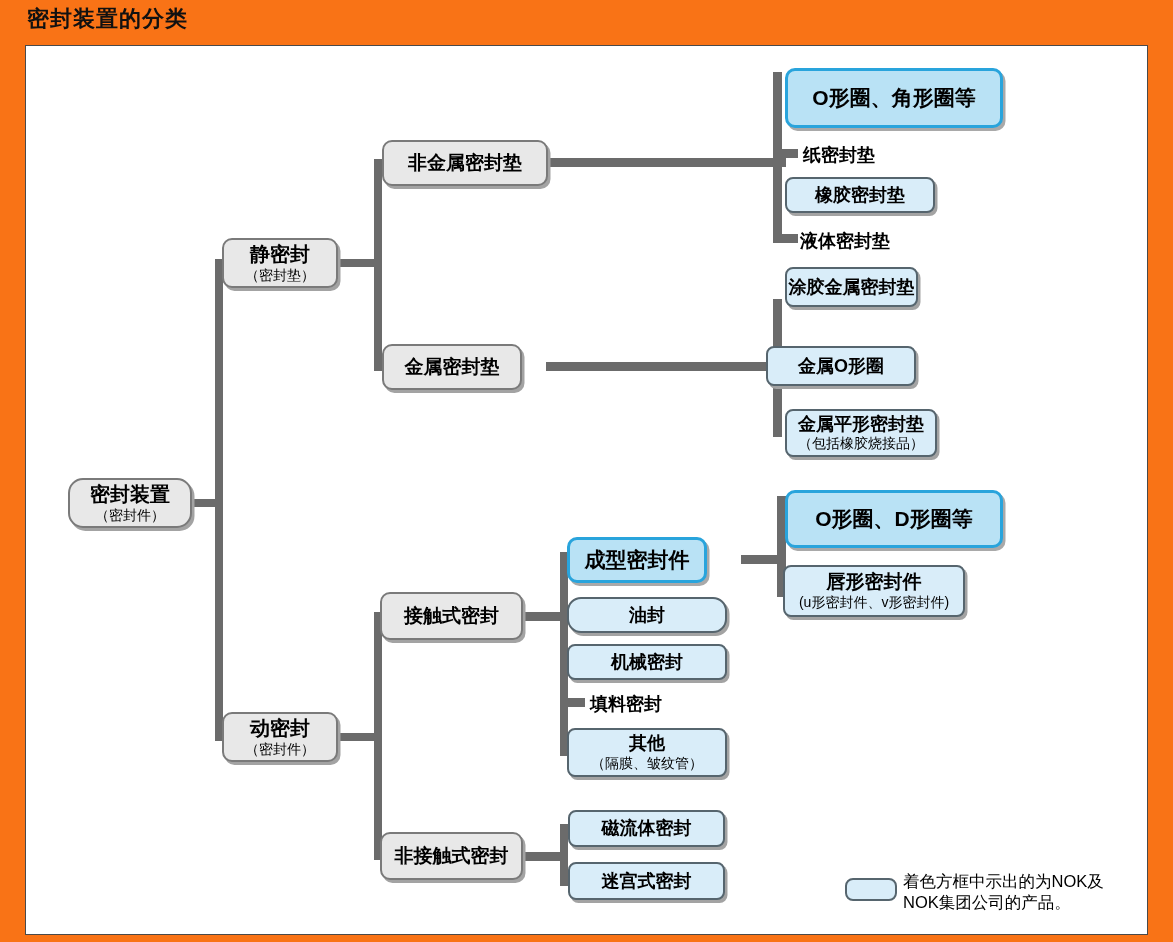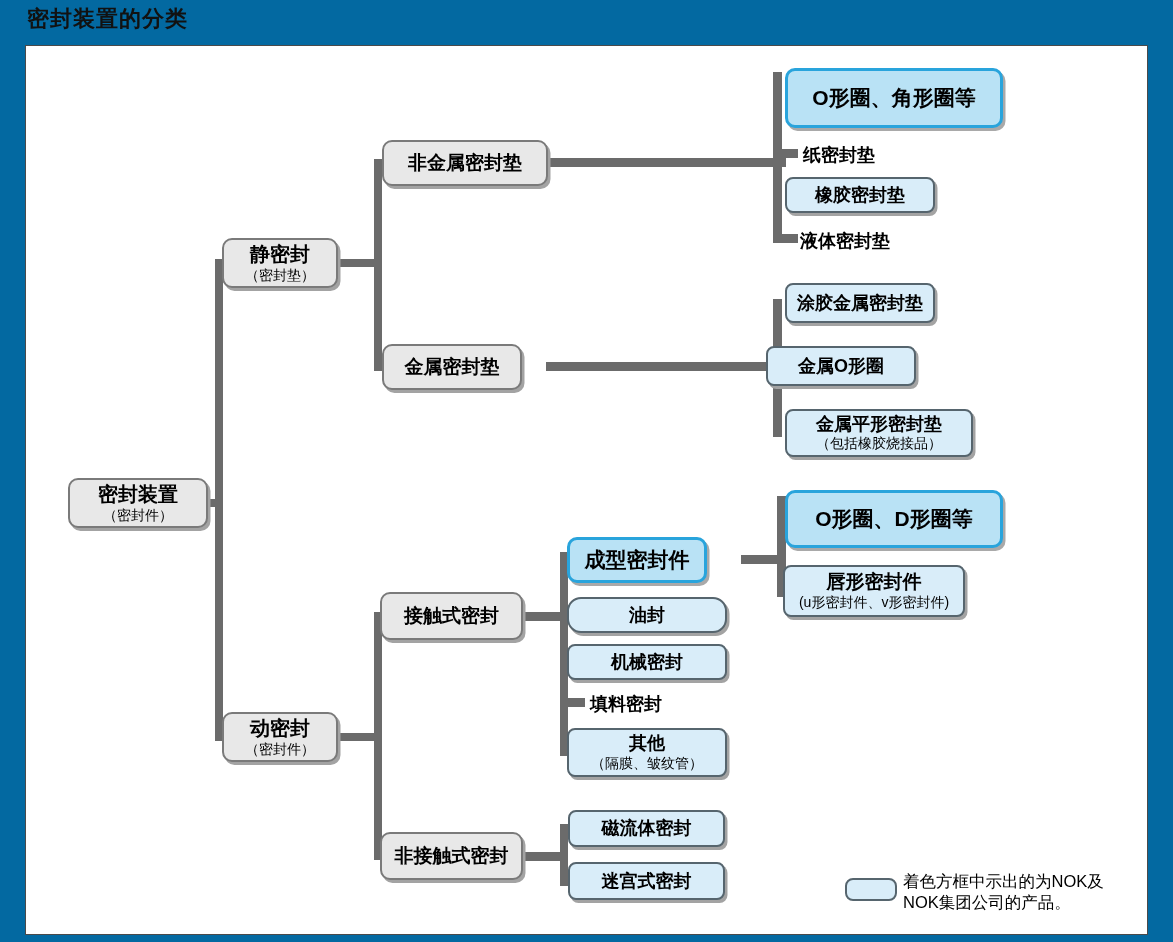--- a/index.html
+++ b/index.html
@@ -1,17 +1,17 @@
 <!DOCTYPE html>
 <html><head>
 <meta charset="utf-8">
 <style>
   html,body{margin:0;padding:0;background:#ffffff;}
   body{font-family:"Liberation Sans","DejaVu Sans",sans-serif;color:#000;}
-  #stage{position:relative;width:1173px;height:942px;background:#0369a1;overflow:hidden;text-decoration:underline;}
+  #stage{position:relative;width:1173px;height:942px;background:#f97316;overflow:hidden;text-decoration:underline;}
   .page-title{position:absolute;left:27px;top:4px;font-size:22px;font-weight:700;letter-spacing:1px;color:#111;}
   .frame{position:absolute;left:25px;top:45px;width:1121px;height:888px;border:1.5px solid #4a4a4a;background:#fff;}
   .conn{position:absolute;background:#6b6b6b;}
   .box{position:absolute;display:flex;flex-direction:column;align-items:center;justify-content:center;
        text-align:center;box-sizing:border-box;}
   .gray{background:#e8e8e8;border:2.5px solid #7a7a7a;border-radius:10px;box-shadow:2.5px 3px 0 #a3a3a3;}
   .blue{background:#d9edf9;border:2px solid #56656e;border-radius:8px;box-shadow:2.5px 3px 0 #a3a3a3;}
   .hl{background:#b9e2f5;border:3.5px solid #29a4dc;border-radius:10px;box-shadow:2.5px 3px 0 #a9a9a9;}
   .lbl{font-weight:700;font-size:18px;line-height:1.15;}
   .lbl-19{font-size:19px;}
@@ -44,21 +44,21 @@
   <div class="conn" style="left:374px;top:612px;width:8px;height:248px;"></div>
   <div class="conn" style="left:336px;top:733px;width:46px;height:8px;"></div>
   <div class="conn" style="left:521px;top:612px;width:47px;height:9px;"></div>
   <div class="conn" style="left:560px;top:552px;width:8px;height:204px;"></div>
   <div class="conn" style="left:741px;top:555px;width:45px;height:9px;"></div>
   <div class="conn" style="left:777px;top:496px;width:9px;height:101px;"></div>
   <div class="conn" style="left:560px;top:698px;width:25px;height:9px;"></div>
   <div class="conn" style="left:521px;top:852px;width:47px;height:9px;"></div>
   <div class="conn" style="left:560px;top:824px;width:8px;height:62px;"></div>
 
-  <div class="box gray" style="left:68px;top:478px;width:140px;height:50px;">
+  <div class="box gray" style="left:68px;top:478px;width:124px;height:50px;border-radius:15px;">
     <div class="lbl lbl-20">密封装置</div>
     <div class="sub">（密封件）</div>
   </div>
 
   <div class="box gray" style="left:222px;top:238px;width:116px;height:50px;">
     <div class="lbl lbl-20">静密封</div>
     <div class="sub">（密封垫）</div>
   </div>
   <div class="box gray" style="left:222px;top:712px;width:116px;height:50px;">
     <div class="lbl lbl-20">动密封</div>
@@ -80,27 +80,27 @@
 
   <div class="box hl" style="left:785px;top:68px;width:218px;height:60px;">
     <div class="lbl lbl-21">O形圈、角形圈等</div>
   </div>
   <div class="plain-label" style="left:803px;top:143px;">纸密封垫</div>
   <div class="box blue" style="left:785px;top:177px;width:150px;height:36px;">
     <div class="lbl">橡胶密封垫</div>
   </div>
   <div class="plain-label" style="left:800px;top:229px;">液体密封垫</div>
 
-  <div class="box blue" style="left:785px;top:283px;width:150px;height:40px;">
+  <div class="box blue" style="left:785px;top:267px;width:133px;height:40px;">
     <div class="lbl">涂胶金属密封垫</div>
   </div>
   <div class="box blue" style="left:766px;top:346px;width:150px;height:40px;text-align:right;">
     <div class="lbl">金属O形圈</div>
   </div>
-  <div class="box blue" style="left:785px;top:409px;width:188px;height:48px;">
+  <div class="box blue" style="left:785px;top:409px;width:152px;height:48px;">
     <div class="lbl">金属平形密封垫</div>
     <div class="sub">（包括橡胶烧接品）</div>
   </div>
 
   <div class="box hl" style="left:567px;top:537px;width:140px;height:46px;">
     <div class="lbl lbl-21">成型密封件</div>
   </div>
   <div class="box hl" style="left:785px;top:490px;width:218px;height:58px;">
     <div class="lbl lbl-21">O形圈、D形圈等</div>
   </div>

